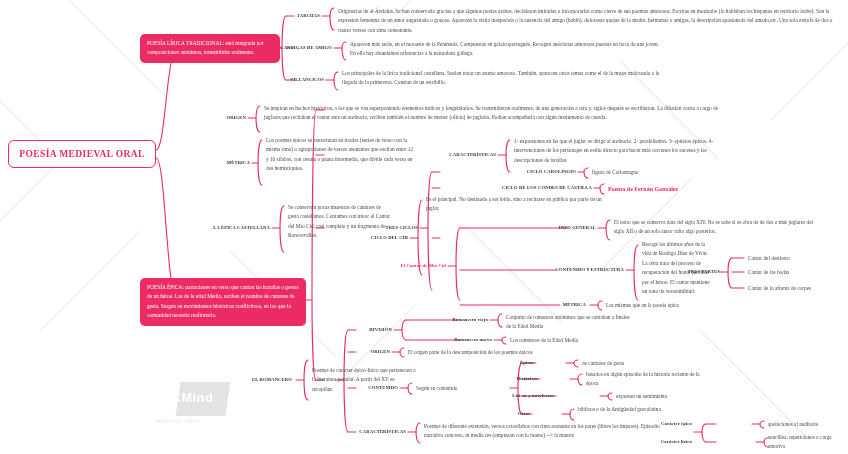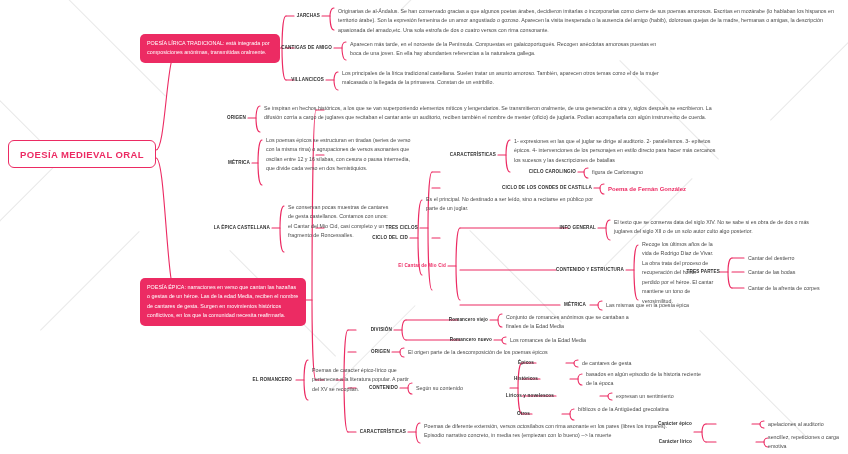--- a/index.html
+++ b/index.html
@@ -31,21 +31,21 @@
   }
   .wm-logo .wm-sub{
     position:absolute;left:6px;top:42px;font-size:5px;color:#cfcfcf;
     letter-spacing:.4px;
   }
 
   
   #wires{position:absolute;left:0;top:0;width:848px;height:454px;z-index:1;}
 
   
-  .node{position:absolute;z-index:3;}
+  .node{position:absolute;z-index:3;font-family:Liberation Serif, serif;}
   .central{
     left:8px;top:140px;width:146px;height:26px;
     border:1.4px solid #ec2b63;border-radius:6px;background:#fff;
     display:flex;align-items:center;justify-content:center;
     font-size:9.5px;font-weight:bold;color:#ec2b63;letter-spacing:.4px;
   }
   .callout{
     background:#ec2b63;border-radius:5px;color:#ffffff;
     padding:5px 7px;font-size:5.4px;line-height:1.75;
   }
@@ -67,20 +67,25 @@
   <div class="wm-line" style="left:400px;top:10px;width:120px;transform:rotate(-45deg);"></div>
   <div class="wm-line" style="left:620px;top:60px;width:140px;transform:rotate(45deg);"></div>
   <div class="wm-line" style="left:770px;top:120px;width:120px;transform:rotate(-45deg);"></div>
   <div class="wm-line" style="left:-20px;top:240px;width:140px;transform:rotate(-45deg);"></div>
   <div class="wm-line" style="left:230px;top:250px;width:150px;transform:rotate(45deg);"></div>
   <div class="wm-line" style="left:470px;top:230px;width:130px;transform:rotate(45deg);"></div>
   <div class="wm-line" style="left:600px;top:270px;width:130px;transform:rotate(-45deg);"></div>
   <div class="wm-line" style="left:40px;top:330px;width:140px;transform:rotate(-45deg);"></div>
   <div class="wm-line" style="left:330px;top:390px;width:120px;transform:rotate(-45deg);"></div>
   <div class="wm-line" style="left:700px;top:330px;width:150px;transform:rotate(45deg);"></div>
+  <div class="wm-logo">
+    <div class="wm-box"></div>
+    <div class="wm-text">XMind</div>
+    <div class="wm-sub">Made with XMind</div>
+  </div>
 </div>
 
 <svg id="wires" viewBox="0 0 848 454">
   <g fill="none" stroke="#ec2b63" stroke-width="1.1" stroke-linecap="round">
 
     <path d="M156,150 C166,150 166,48 178,48"></path>
     <path d="M156,158 C166,158 166,300 178,300"></path>
 
     <path d="M272,48 L282,48"></path>
     <path d="M286,16 C282,16 282,48 282,48 C282,48 282,80 286,80"></path>

